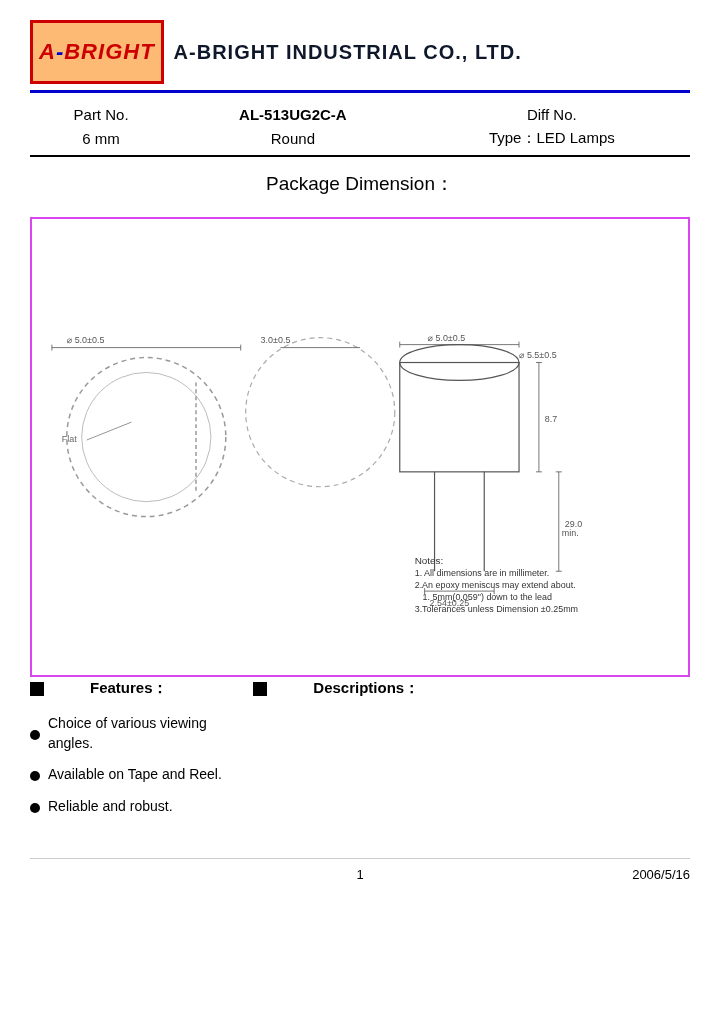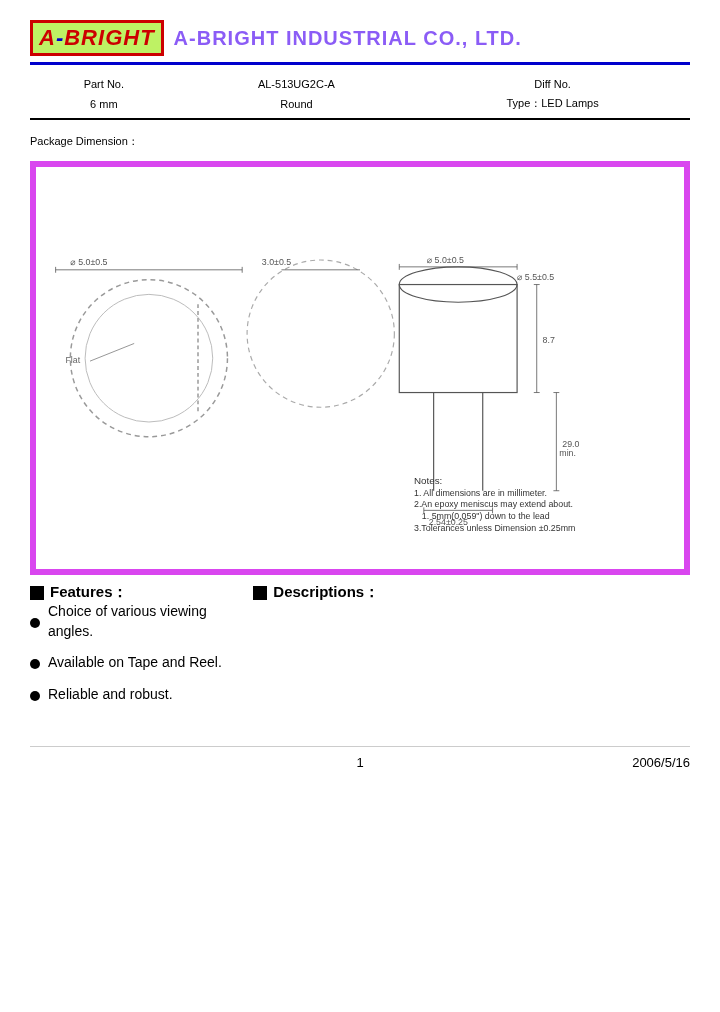--- a/index.html
+++ b/index.html
@@ -13,79 +13,80 @@
       padding: 20px 30px;
     }
 
     
     .header {
       display: flex;
       align-items: center;
       margin-bottom: 6px;
     }
     .logo-box {
-      background: #bef264;
+      background: #fdba74;
       border: 3px solid #cc0000;
-      padding: 2px 6px;
+      padding: 16px 6px;
       margin-right: 10px;
     }
     .logo-text {
       font-size: 22px;
       font-weight: 900;
       font-style: italic;
       color: #cc0000;
       letter-spacing: 1px;
     }
     .logo-text span {
       color: #0000cc;
     }
     .company-name {
       font-size: 20px;
       font-weight: bold;
-      color: #8b5cf6;
+      color: #0f172a;
       letter-spacing: 1px;
     }
     .header-line {
       border: none;
       border-top: 3px solid #0000cc;
       margin-bottom: 10px;
     }
 
     
     .part-info {
       width: 100%;
       border-collapse: collapse;
       margin-bottom: 4px;
     }
     .part-info td {
       text-align: center;
       padding: 3px 10px;
-      font-size: 11px;
-    }
-    .part-no-value { font-size: 18px; font-weight: normal; }
+      font-size: 15px;
+    }
+    .part-no-value { font-size: 18px; font-weight: bold; }
     .part-info-line {
       border: none;
       border-top: 2px solid #000;
       margin-bottom: 14px;
     }
 
     
     .section-title {
-      font-size: 11px;
+      font-size: 19px;
       font-weight: normal;
-      margin-bottom: 12px;
+      margin-bottom: 20px;
+      text-align: center;
     }
 
     
     .diagram-box {
-      border: 6px solid #d946ef;
+      border: 2px solid #d946ef;
       width: 100%;
-      height: 414px;
+      height: 460px;
       position: relative;
-      margin-bottom: 8px;
+      margin-bottom: 2px;
       overflow: hidden;
     }
 
     
     .diagram-svg {
       width: 100%;
       height: 100%;
     }
 
     
@@ -94,21 +95,22 @@
       grid-template-columns: 1fr 1fr 1fr;
       gap: 0 10px;
       margin-bottom: 10px;
     }
 
     .section-header {
       display: flex;
       align-items: center;
       font-size: 15px;
       font-weight: bold;
-      margin-bottom: 0;
+      margin-bottom: 16px;
+      gap: 40px;
     }
     .section-header .sq-icon {
       display: inline-block;
       width: 14px;
       height: 14px;
       background: #000;
       margin-right: 6px;
       flex-shrink: 0;
     }
 

